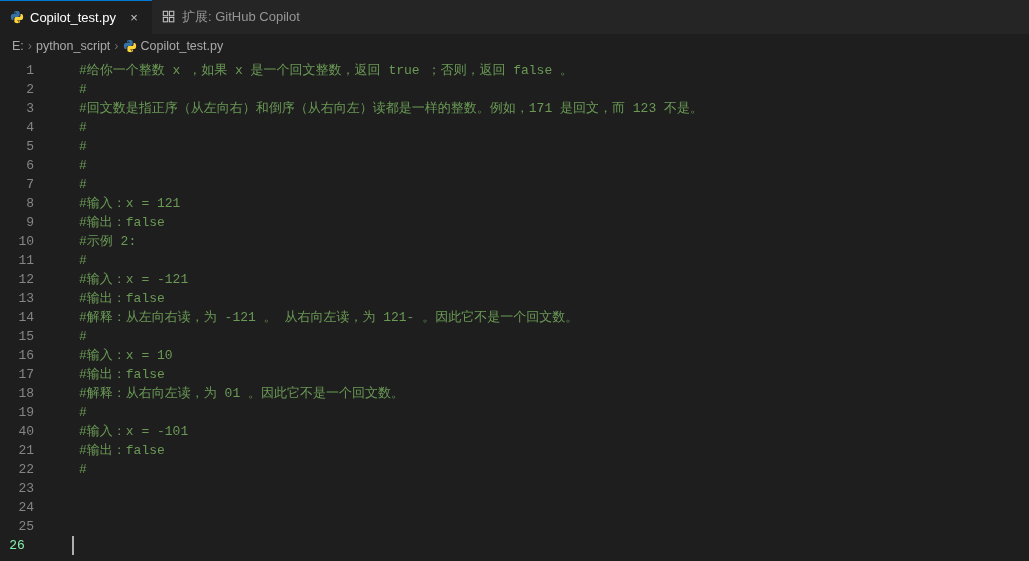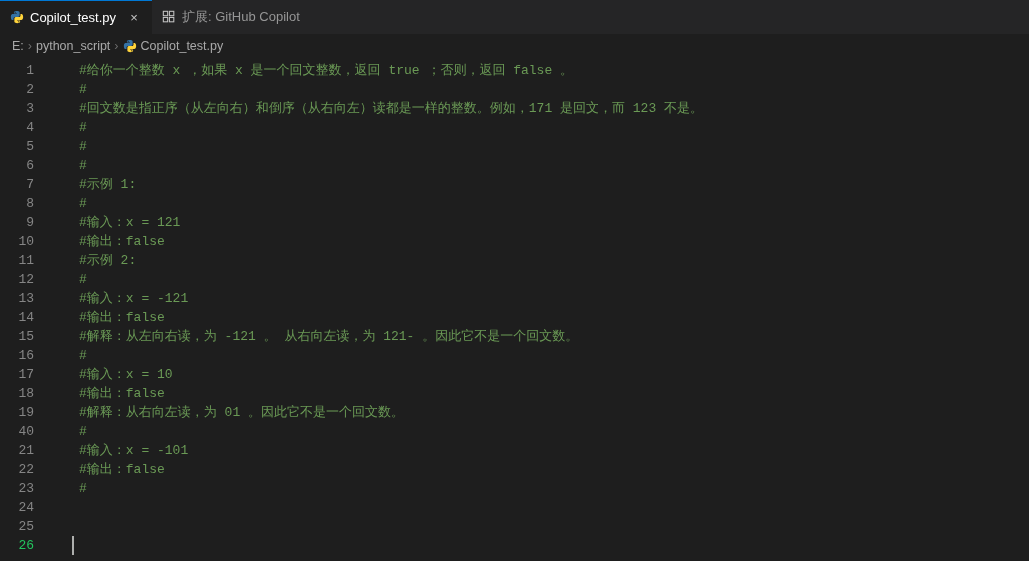--- a/index.html
+++ b/index.html
@@ -102,21 +102,21 @@
       padding-top: 4px;
       text-align: right;
     }
     .gutter .ln {
       height: 19px;
       line-height: 19px;
       padding-right: 18px;
       color: #858585;
       font-size: 13px;
     }
-    .gutter .ln.active { color: #22c55e; }
+    .gutter .ln.active { color: #86efac; text-align: center; }
     .code {
       flex: 1;
       padding-top: 4px;
       padding-left: 20px;
       position: relative;
     }
     .code .line {
       height: 19px;
       line-height: 19px;
       white-space: pre;
@@ -202,21 +202,20 @@
     <div class="ln">25</div>
     <div class="ln active">26</div>
   </div>
   <div class="code">
     <div class="line"><span class="comment">#给你一个整数 x ，如果 x 是一个回文整数，返回 true ；否则，返回 false 。</span></div>
     <div class="line"><span class="comment">#</span></div>
     <div class="line"><span class="comment">#回文数是指正序（从左向右）和倒序（从右向左）读都是一样的整数。例如，171 是回文，而 123 不是。</span></div>
     <div class="line"><span class="comment">#</span></div>
     <div class="line"><span class="comment">#</span></div>
     <div class="line"><span class="comment">#</span></div>
-    <div class="line"><span class="comment">#示例 1:</span></div>
     <div class="line"><span class="comment">#</span></div>
     <div class="line"><span class="comment">#输入：x = 121</span></div>
     <div class="line"><span class="comment">#输出：false</span></div>
     <div class="line"><span class="comment">#示例 2:</span></div>
     <div class="line"><span class="comment">#</span></div>
     <div class="line"><span class="comment">#输入：x = -121</span></div>
     <div class="line"><span class="comment">#输出：false</span></div>
     <div class="line"><span class="comment">#解释：从左向右读，为 -121 。 从右向左读，为 121- 。因此它不是一个回文数。</span></div>
     <div class="line"><span class="comment">#</span></div>
     <div class="line"><span class="comment">#输入：x = 10</span></div>

